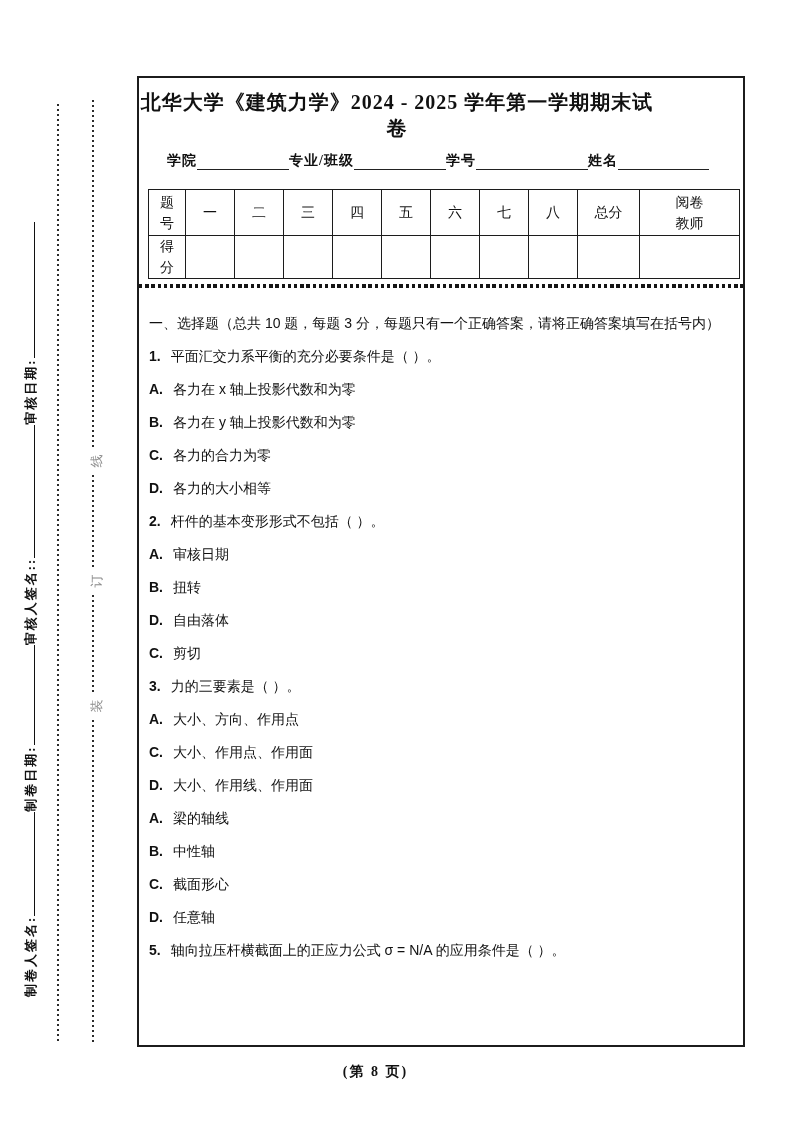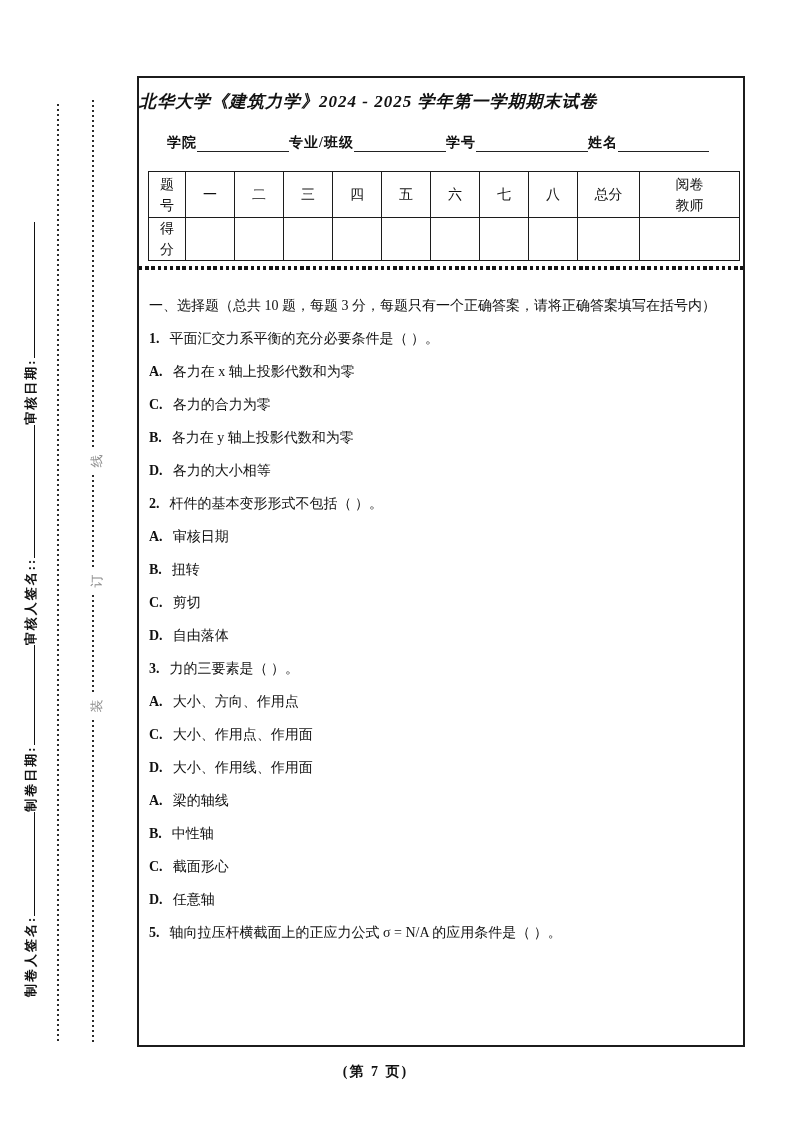--- a/index.html
+++ b/index.html
@@ -19,43 +19,43 @@
   .v1 { left:57px; top:104px; height:940px; }
   .v2 { left:92px; top:100px; height:944px; }
   .bind-char { position:absolute; left:84px; z-index:2; background:#fff;
                padding:0 6px; font-size:13px; color:#8a8a8a;
                transform:rotate(-90deg); }
 
   
   .frame { position:absolute; left:137px; top:76px; width:608px; height:971px;
            border:2px solid #1c1c1c; box-sizing:border-box; background:#fff; }
 
-  .title { margin:11px 88px 0 0; text-align:left;
-           font-size:17px; font-weight:bold; letter-spacing:1px; line-height:26px;font-style:italic; }
+  .title { margin:11px 88px 0 0; text-align:center;
+           font-size:20px; font-weight:bold; letter-spacing:1px; line-height:26px; }
 
-  .fields { display:flex; align-items:flex-end; margin:19px 34px 0 28px;
+  .fields { display:flex; align-items:flex-end; margin:11px 34px 0 28px;
             font-size:14px; font-weight:bold; }
   .flabel { white-space:nowrap; letter-spacing:1px; }
   .blank { border-bottom:1.5px solid #222; height:1.15em; }
   .b0 { width:92px; } .b1 { width:92px; } .b2 { width:112px; }
   .b3 { flex:1; min-width:60px; }
 
   .score-table { border-collapse:collapse; table-layout:fixed; margin:19px 0 0 9px; }
   .score-table td { border:1.5px solid #1c1c1c; text-align:center; vertical-align:middle;
                     font-size:14px; padding:0; }
   .corner { width:36px; } .qc { width:48px; } .zf { width:61px; } .grader { width:99px;margin-top:48px; }
   .hrow { height:46px; } .vrow { height:40px;padding-left:8px; }
   .stack { display:inline-block; word-break:break-all; line-height:1.5; }
   .w1 { width:1.1em; } .w2 { width:2.3em; }
 
   .dotline { margin-top:5px; height:4px;
              background:repeating-linear-gradient(to right,#141414 0 3.4px,transparent 3.4px 6.2px); }
 
   .body { margin:24px 8px 0 10px; font-size:14px;
-          font-family:Liberation Serif, serif; }
+          font-family:Liberation Sans, sans-serif; }
   .body p { margin:0 0 10px; line-height:23px; text-align:justify; }
   .qnum, .olabel { font-weight:bold; margin-right:10px; }
 
   .footer { position:absolute; left:0; top:1063px; width:793px; box-sizing:border-box;
             padding-right:42px; text-align:center;
             font-size:14px; font-weight:bold; letter-spacing:2px; }
 </style>
 </head>
 <body>
 
@@ -116,34 +116,34 @@
           </tr>
     </tbody>
       </table>
 
     <div class="dotline"></div>
 
     <div class="body" id="bodyArea">
       <p class="intro">一、选择题（总共 10 题，每题 3 分，每题只有一个正确答案，请将正确答案填写在括号内）</p>
     <p><span class="qnum">1.</span><span>平面汇交力系平衡的充分必要条件是（  ）。</span></p>
         <p><span class="olabel">A.</span><span>各力在 x 轴上投影代数和为零</span></p>
+        <p><span class="olabel">B.</span><span>各力在 y 轴上投影代数和为零</span></p>
         <p><span class="olabel">C.</span><span>各力的合力为零</span></p>
-        <p><span class="olabel">B.</span><span>各力在 y 轴上投影代数和为零</span></p>
         <p><span class="olabel">D.</span><span>各力的大小相等</span></p>
         <p><span class="qnum">2.</span><span>杆件的基本变形形式不包括（  ）。</span></p>
         <p><span class="olabel">A.</span><span>审核日期</span></p>
         <p><span class="olabel">B.</span><span>扭转</span></p>
+        <p><span class="olabel">D.</span><span>自由落体</span></p>
         <p><span class="olabel">C.</span><span>剪切</span></p>
-        <p><span class="olabel">D.</span><span>自由落体</span></p>
         <p><span class="qnum">3.</span><span>力的三要素是（  ）。</span></p>
         <p><span class="olabel">A.</span><span>大小、方向、作用点</span></p>
         <p><span class="olabel">C.</span><span>大小、作用点、作用面</span></p>
         <p><span class="olabel">D.</span><span>大小、作用线、作用面</span></p>
         <p><span class="olabel">A.</span><span>梁的轴线</span></p>
         <p><span class="olabel">B.</span><span>中性轴</span></p>
         <p><span class="olabel">C.</span><span>截面形心</span></p>
         <p><span class="olabel">D.</span><span>任意轴</span></p>
         <p><span class="qnum">5.</span><span>轴向拉压杆横截面上的正应力公式 σ = N/A 的应用条件是（  ）。</span></p>
       </div>
   </div>
 
-  <div class="footer">(第 7 页)</div>
+  <div class="footer">(第 8 页)</div>
 </div>
 
 </body></html>

